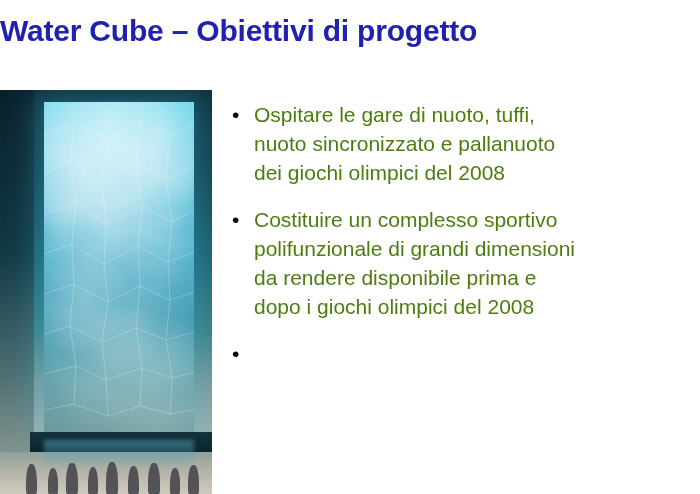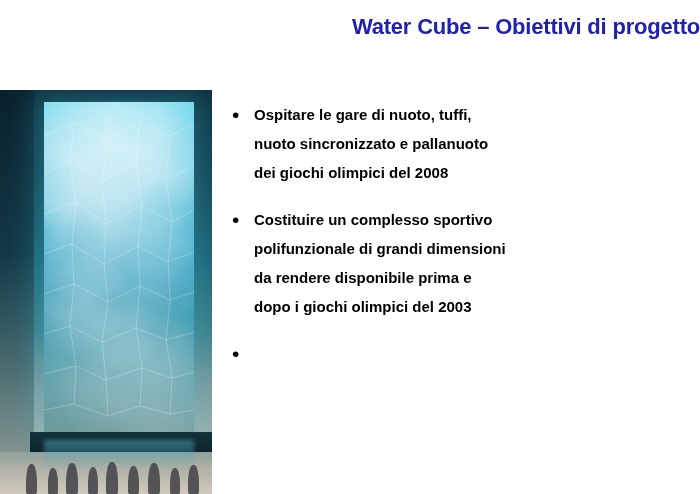--- a/index.html
+++ b/index.html
@@ -20,22 +20,22 @@
     top: 0;
     width: 700px;
     height: 494px;
     background: #ffffff;
   }
   #title {
     position: absolute;
     left: 0;
     top: 14px;
     width: 700px;
-    text-align: right;
-    font-size: 22px;
+    text-align: left;
+    font-size: 30px;
     font-weight: bold;
     color: #2121B0;
     letter-spacing: -0.2px;
     white-space: nowrap;
   }
 
   
   #photo {
     position: absolute;
     left: 0;
@@ -169,25 +169,24 @@
     margin-bottom: 18px;
   }
   .bullet .dot {
     width: 22px;
     flex: 0 0 22px;
     font-size: 21px;
     line-height: 30px;
     color: #000000;
   }
   .bullet .txt {
-    font-size: 15px;
+    font-size: 21px;
     line-height: 29px;
-    color: #000000;
+    color: #4d7c0f;
     white-space: pre-line;
-    font-weight: bold;
   }
 </style>
 </head>
 <body>
 
 <div id="slide">
 
   <div id="title">Water Cube – Obiettivi di progetto</div>
 
   <div id="photo">
@@ -237,21 +236,21 @@
       <div class="txt">Ospitare le gare di nuoto, tuffi,
 nuoto sincronizzato e pallanuoto
 dei giochi olimpici del 2008</div>
     </div>
 
     <div class="bullet">
       <div class="dot">•</div>
       <div class="txt">Costituire un complesso sportivo
 polifunzionale di grandi dimensioni
 da rendere disponibile prima e
-dopo i giochi olimpici del 2003</div>
+dopo i giochi olimpici del 2008</div>
     </div>
 
     <div class="bullet">
       <div class="dot">•</div>
     </div>
 
   </div>
 </div>
 
 </body></html>

